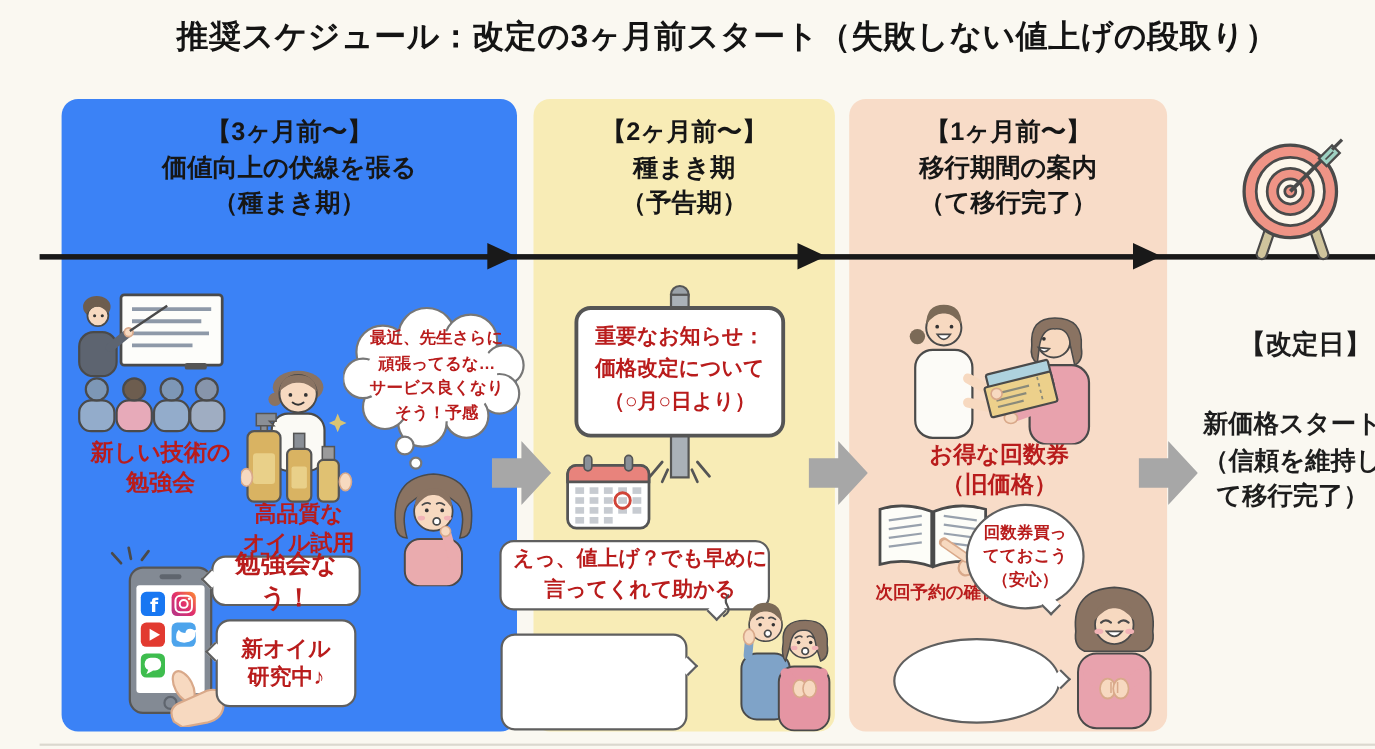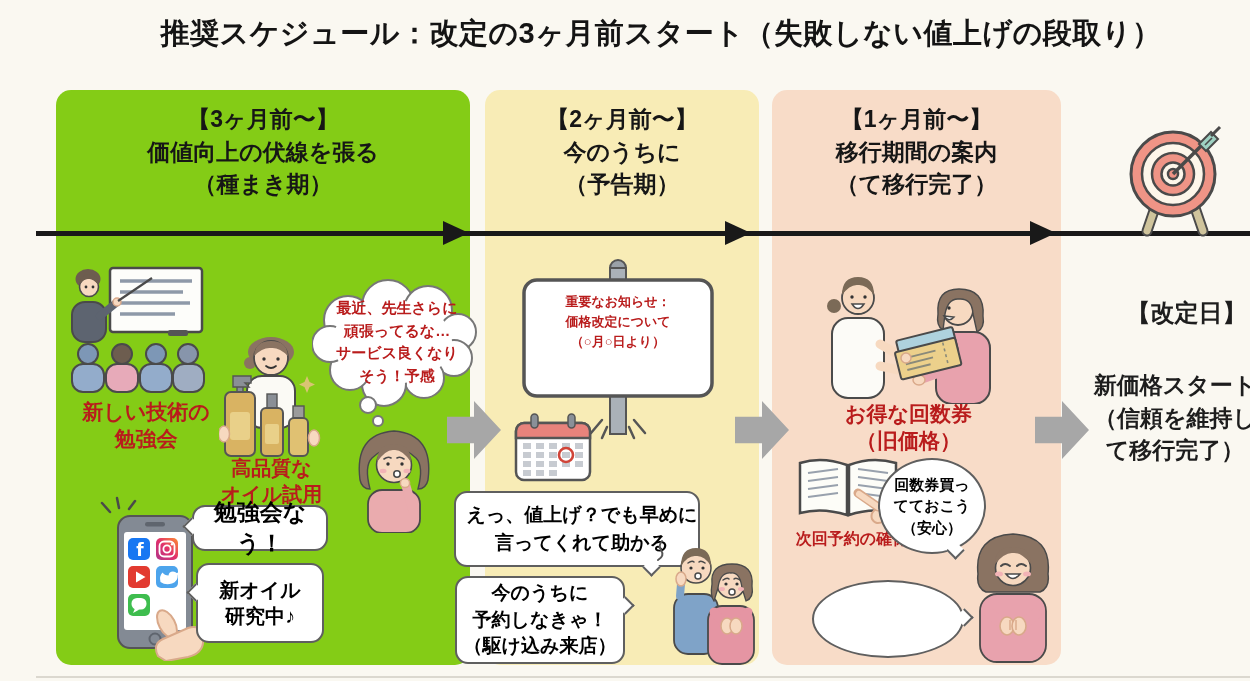--- a/index.html
+++ b/index.html
@@ -13,21 +13,21 @@
   }
   .abs { position:absolute;margin-left:36px; }
 
   .page-title {
     left:0; top:14px; width:1250px;
     font-size:29px; font-weight:bold; text-align:center;
     letter-spacing:.5px; color:#141414;
   }
 
   .panel { top:90px; height:575px; border-radius:15px; }
-  .panel-green  { left:20px;  width:414px; background:#84cc16; }
+  .panel-green  { left:20px;  width:414px; background:#3b82f6; }
   .panel-yellow { left:449px; width:274px; background:#f8ecb6; }
   .panel-pink   { left:736px; width:289px; background:#f8dcc8; }
   .panel-header {
     width:100%; padding-top:13px;
     font-size:23px; font-weight:bold; line-height:1.42;
     text-align:center; color:#161616; white-space:pre-line;
   }
 
   .tl-line { left:0; top:231px; width:1240px; height:5px; background:#191919; z-index:5; }
   .tl-head {
@@ -43,21 +43,21 @@
   }
 
   .caption {
     font-weight:bold; text-align:center; color:#b91c1c; white-space:pre-line;
     z-index:4;
   }
 
   .bubble {
     position:absolute; background:#fff; border:2.5px solid #5f5f5f;
     display:flex; align-items:center; justify-content:center;
-    font-weight:bold; text-align:center; color:#000000; white-space:pre-line;
+    font-weight:bold; text-align:center; color:#b91c1c; white-space:pre-line;
     z-index:8;
   }
   .rect-bubble { border-radius:13px; }
   .ellipse-bubble { border-radius:50%; }
   .tail {
     position:absolute; width:13px; height:13px; background:#fff;
     transform:rotate(45deg); z-index:-0;
   }
   .tail-left  { left:-9px; top:50%; margin-top:-8px; border-left:2.5px solid #5f5f5f; border-bottom:2.5px solid #5f5f5f; }
   .tail-right { right:-9px; top:50%; margin-top:-8px; border-right:2.5px solid #5f5f5f; border-top:2.5px solid #5f5f5f; }
@@ -76,21 +76,21 @@
 
 <div class="abs page-title">推奨スケジュール：改定の3ヶ月前スタート（失敗しない値上げの段取り）</div>
 
 <div class="abs panel panel-green">
   <div class="panel-header">【3ヶ月前〜】
 価値向上の伏線を張る
 （種まき期）</div>
 </div>
 <div class="abs panel panel-yellow">
   <div class="panel-header">【2ヶ月前〜】
-今のうちに
+種まき期
 （予告期）</div>
 </div>
 <div class="abs panel panel-pink">
   <div class="panel-header">【1ヶ月前〜】
 移行期間の案内
 （て移行完了）</div>
 </div>
 
 <div class="abs tl-line"></div>
 <div class="abs tl-head" style="left:407px;"></div>
@@ -262,21 +262,21 @@
     <rect x="96" y="10" width="16" height="166" fill="#aab1b8" stroke="#555" stroke-width="2"></rect>
     <g stroke="#555" stroke-width="2.5" stroke-linecap="round">
       <line x1="88" y1="162" x2="77" y2="175"></line>
         <line x1="93" y1="169" x2="88" y2="180"></line>
       <line x1="120" y1="162" x2="131" y2="175"></line>
         <line x1="115" y1="169" x2="120" y2="180"></line>
     </g>
     <rect x="10" y="22" width="188" height="116" rx="13" fill="#fff" stroke="#555" stroke-width="3.5"></rect>
   </svg>
 </div>
-<div class="abs caption" style="left:496px; top:292px; width:172px; font-size:13px; line-height:1.55; z-index:7;">重要なお知らせ：
+<div class="abs caption" style="left:496px; top:292px; width:172px; font-size:19px; line-height:1.55; z-index:7;">重要なお知らせ：
 価格改定について
 （○月○日より）</div>
 
 <div class="abs illus" style="left:477px; top:411px; width:80px; height:72px;">
   <svg viewBox="0 0 80 72">
     <rect x="3" y="12" width="74" height="57" rx="8" fill="#fff" stroke="#555" stroke-width="2.5"></rect>
     <path d="M3 27 v-7 a8 8 0 0 1 8 -8 h58 a8 8 0 0 1 8 8 v7 z" fill="#e8837c" stroke="#555" stroke-width="2.5"></path>
     <rect x="18" y="3" width="7" height="14" rx="3.5" fill="#8a9098" stroke="#555" stroke-width="1.5"></rect>
     <rect x="55" y="3" width="7" height="14" rx="3.5" fill="#8a9098" stroke="#555" stroke-width="1.5"></rect>
     <g fill="#c7cbd1">
@@ -296,29 +296,26 @@
         <rect x="49" y="50" width="8" height="6"></rect>
         <rect x="62" y="50" width="8" height="6"></rect>
       <rect x="10" y="59" width="8" height="6"></rect>
         <rect x="23" y="59" width="8" height="6"></rect>
         <rect x="36" y="59" width="8" height="6"></rect>
     </g>
     <circle cx="53" cy="44" r="7" fill="none" stroke="#d04438" stroke-width="2.6"></circle>
   </svg>
 </div>
 
-<div class="bubble rect-bubble" style="left:454px; top:491px; width:246px; height:76px; font-size:19px; line-height:1.45;padding-left:10px;">
+<div class="bubble rect-bubble" style="left:454px; top:491px; width:246px; height:64px; font-size:19px; line-height:1.45;padding-left:10px;">
   <span>えっ、値上げ？でも早めに
 言ってくれて助かる</span>
   <span class="tail tail-br"></span>
 </div>
 <div class="bubble rect-bubble" style="left:455px; top:576px; width:170px; height:88px; font-size:19px; line-height:1.4;">
-  <span>今のうちに
-予約しなきゃ！
-（駆け込み来店）</span>
   <span class="tail tail-right" style="top:34%;"></span>
 </div>
 
 <div class="abs illus" style="left:612px; top:538px; width:110px; height:127px; z-index:9;">
   <svg viewBox="0 0 110 127">
     <path d="M10 22 q7 -4 3 -10 q-3 -4 1 -9" stroke="#555" stroke-width="2" fill="none" stroke-linecap="round"></path>
     <rect x="26" y="56" width="44" height="60" rx="14" fill="#7fa3c8" stroke="#4a4a4a" stroke-width="1.8"></rect>
     <circle cx="48" cy="30" r="15" fill="#f7d9c0" stroke="#4a4a4a" stroke-width="1.5"></circle>
     <path d="M33 28 Q33 10 48 10 Q63 10 63 28 Q56 17 48 18 Q40 17 33 28 Z" fill="#7b6a57"></path>
     <path d="M40 25 q4 -3 6 -1" stroke="#4a4a4a" stroke-width="1.5" fill="none" stroke-linecap="round"></path>

